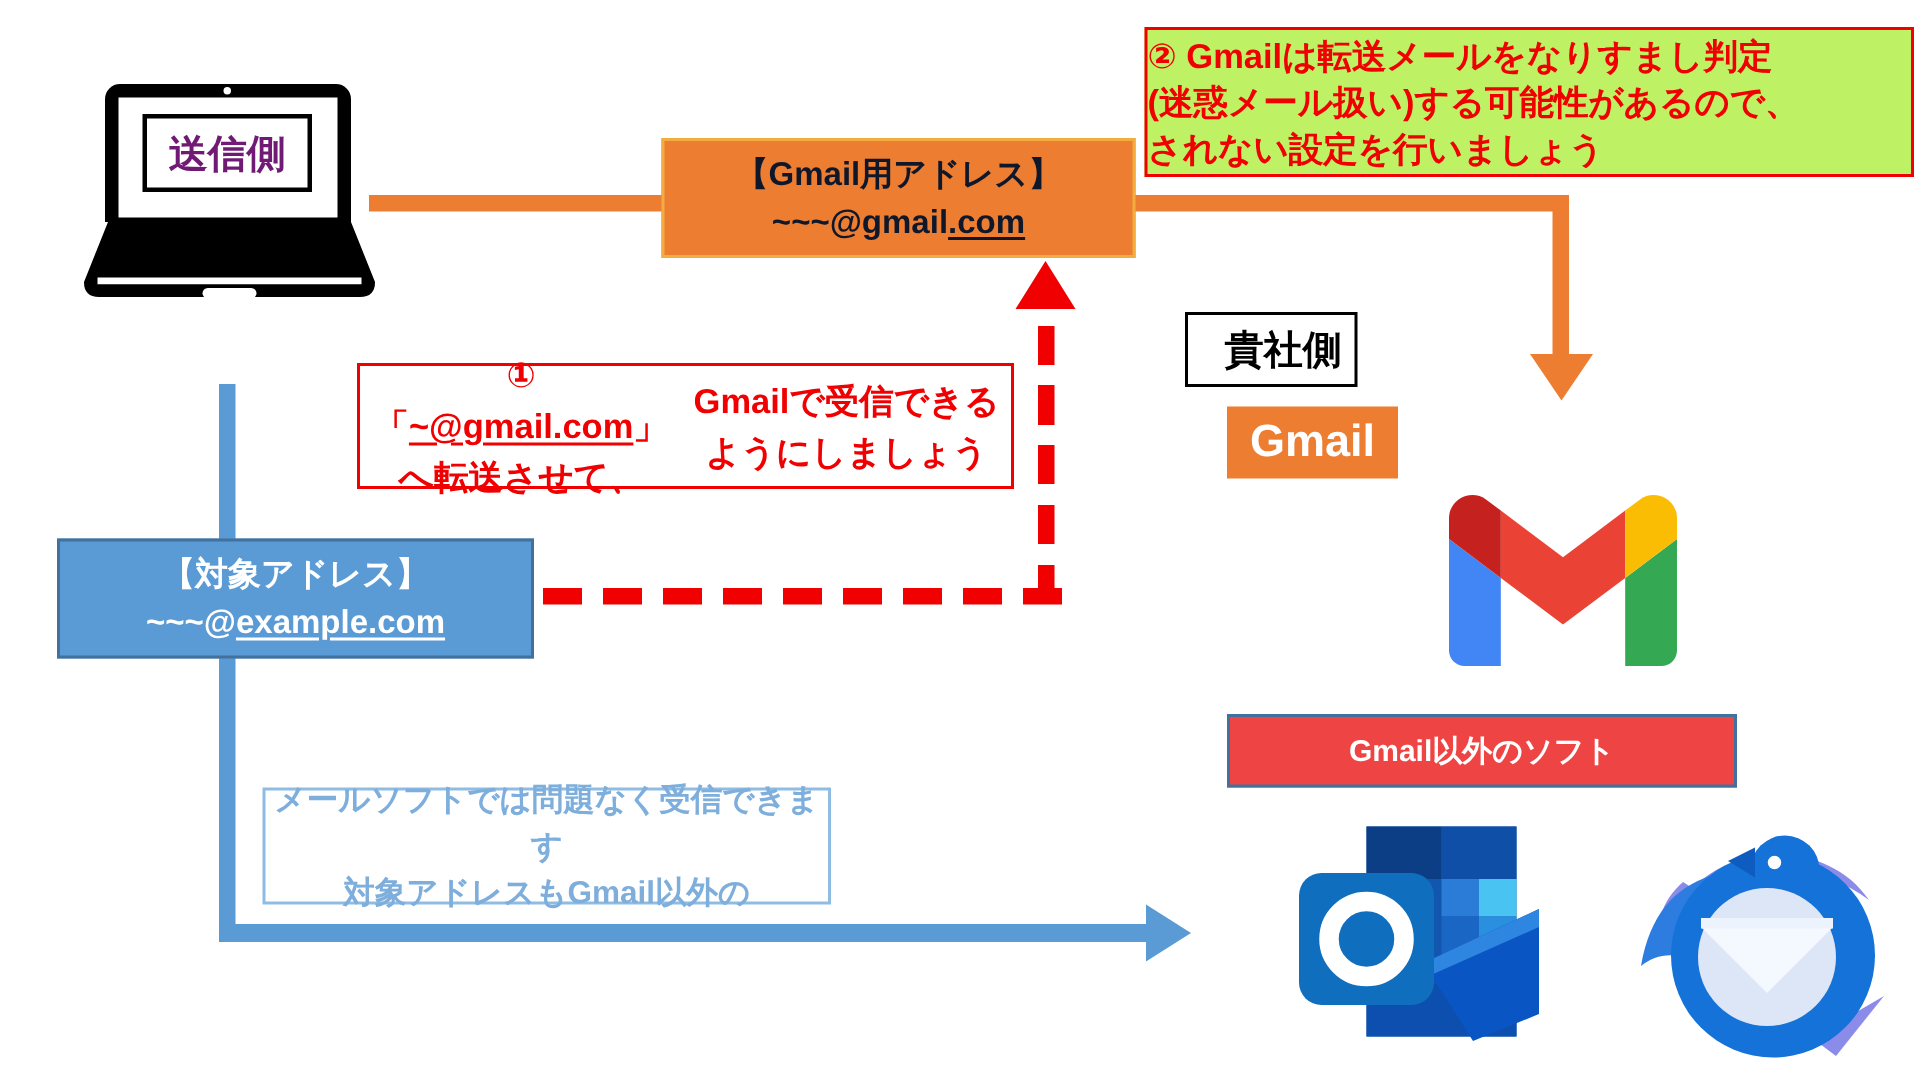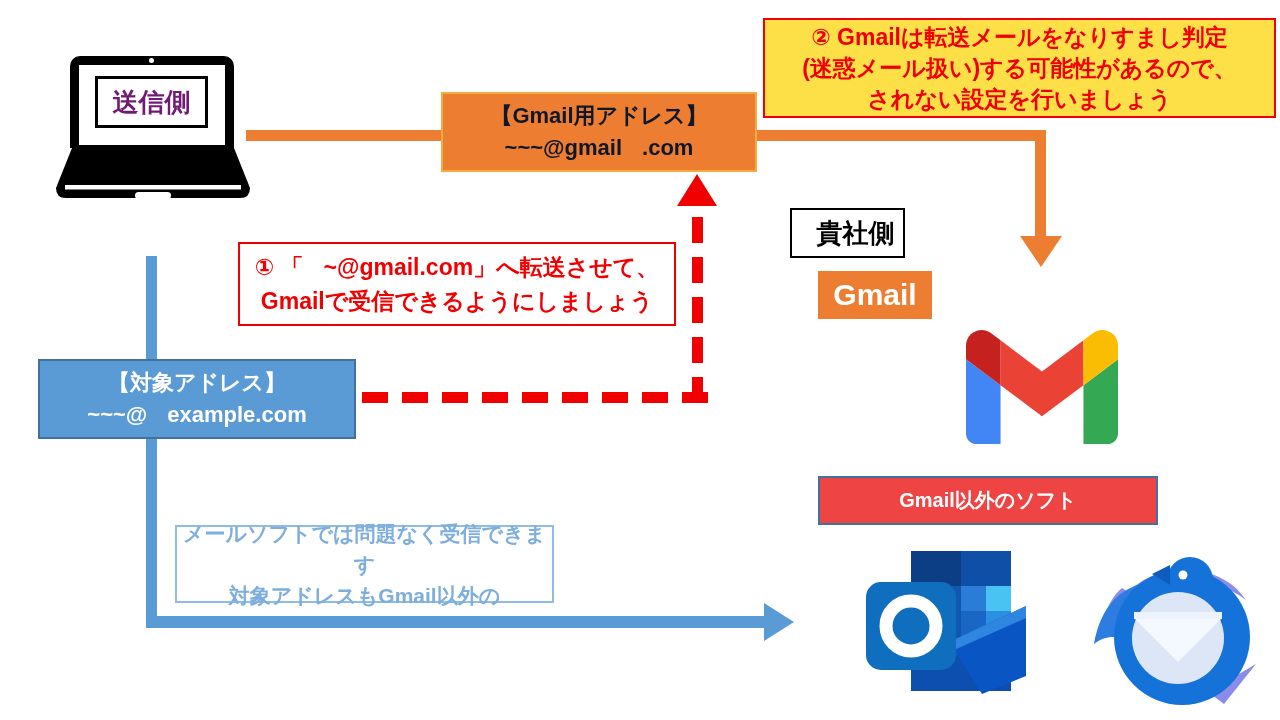--- a/index.html
+++ b/index.html
@@ -42,46 +42,46 @@
     border:3px solid #000; display:flex; align-items:center; justify-content:center;
     font-size:26px; color:#701a75; z-index:3; }
   .laptop-base { left:56px; top:148px; }
 
   
   .gmail-addr-box { left:441px; top:92px; width:316px; height:80px;
     background:#ED7D31; border:2px solid #F2AC40; color:#0f172a;
     display:flex; flex-direction:column; align-items:center; justify-content:center;
     font-size:22px; line-height:32px; text-align:center; z-index:2; }
   .spoof-note { left:763px; top:18px; width:513px; height:100px;
-    background:#fde047; border:2px solid #F00000; color:#F00000;
-    display:flex; flex-direction:column; align-items:center; justify-content:center;
+    background:#bef264; border:2px solid #F00000; color:#F00000;
+    display:flex; flex-direction:column; align-items:flex-start; justify-content:center;
     font-size:23px; line-height:31px; text-align:center; }
   .forward-note { left:238px; top:242px; width:438px; height:84px;
     background:#fff; border:2px solid #F00000; color:#F00000;
-    display:flex; flex-direction:column; align-items:center; justify-content:center;
+    display:flex; flex-direction:row; align-items:center; justify-content:center;
     font-size:23px; line-height:34px; text-align:center; }
   .company-box { left:790px; top:208px; width:115px; height:50px;
     background:#fff; border:2.5px solid #000; color:#000;
     display:flex; align-items:center; justify-content:center; font-size:26px;padding-left:16px; }
   .gmail-badge { left:818px; top:271px; width:114px; height:48px;
     background:#ED7D31; color:#fff; display:flex; align-items:center;
     justify-content:center; font-size:30px; }
   .target-addr-box { left:38px; top:359px; width:318px; height:80px;
     background:#5B9BD5; border:2.5px solid #41719C; color:#fff;
     display:flex; flex-direction:column; align-items:center; justify-content:center;
     font-size:22px; line-height:32px; text-align:center; z-index:2; }
   .other-soft-badge { left:818px; top:476px; width:340px; height:49px;
     background:#ef4444; border:2.5px solid #41719C; color:#fff;
     display:flex; align-items:center; justify-content:center; font-size:20px; }
   .receive-note { left:175px; top:525px; width:379px; height:78px;
     background:#fff; border:2px solid #8FBCE3; color:#7EAEDB;
     display:flex; flex-direction:column; align-items:center; justify-content:center;
     font-size:21px; line-height:31px; text-align:center; z-index:2; }
 
-  .u { text-underline-offset:3px;padding-left:20px; }
+  .u { text-decoration:underline; text-underline-offset:3px; }
 
   
   .gmail-logo { left:966px; top:330px; }
   .outlook-logo { left:860px; top:544px; }
   .thunderbird-logo { left:1092px; top:546px; }
 </style>
 </head>
 <body>
 
 <div class="canvas">

